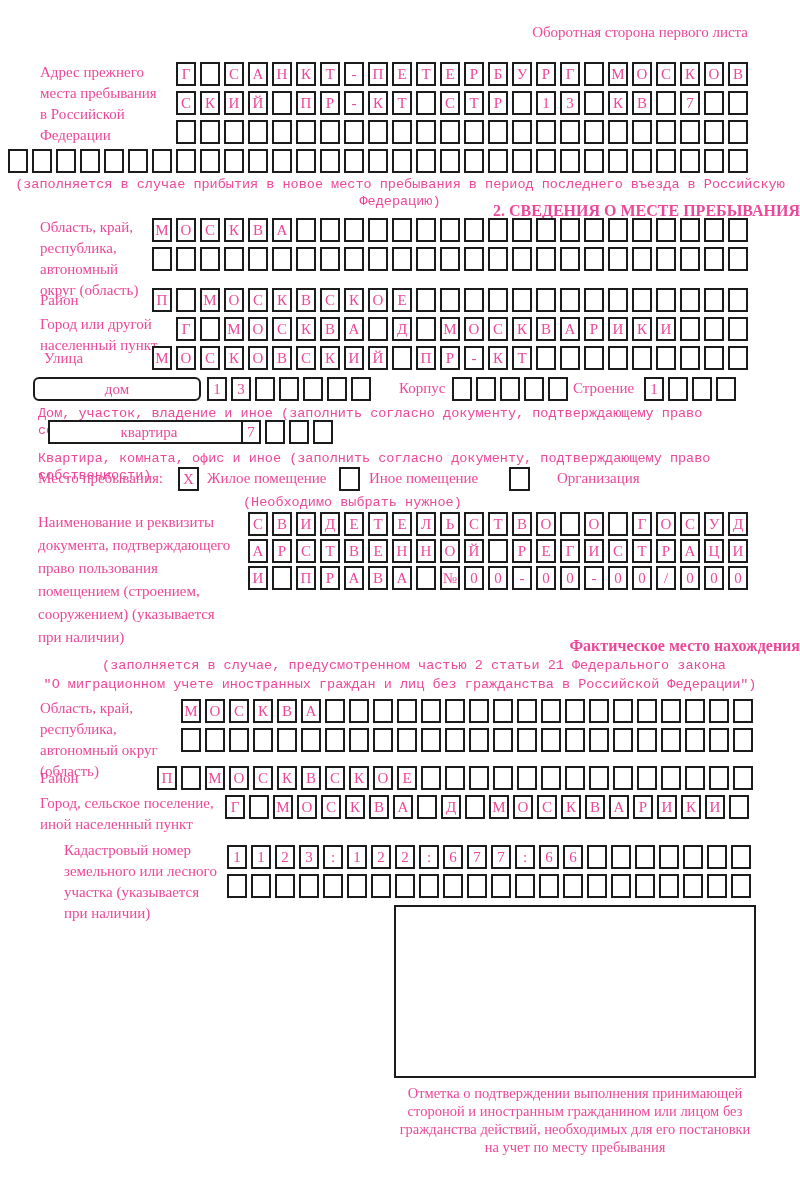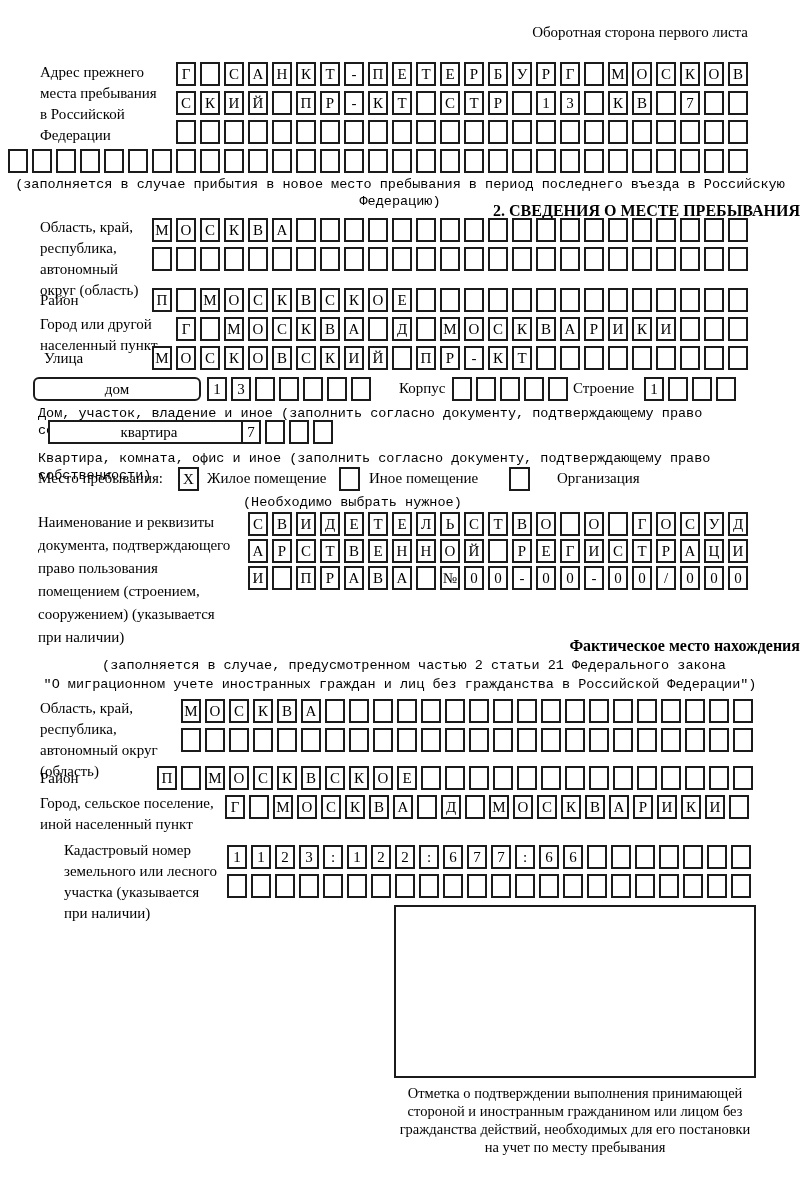--- a/index.html
+++ b/index.html
@@ -1,17 +1,17 @@
 <!DOCTYPE html>
 <html><head>
 <meta charset="utf-8">
 <style>
   html,body{margin:0;padding:0;background:#fff;}
   .page{position:relative;width:800px;height:1180px;background:#ffffff;
-        font-family:"Liberation Serif","DejaVu Serif",serif;color:#000000;overflow:hidden;}
+        font-family:"Liberation Serif","DejaVu Serif",serif;color:#ec4899;overflow:hidden;}
   .lbl{position:absolute;font-size:15px;line-height:21px;white-space:pre-line;}
   .note{position:absolute;font-size:13.5px;line-height:17px;font-family:Liberation Mono, monospace;}
   .ctr{left:0;right:0;text-align:center;}
   .hdr{position:absolute;left:0;right:0;text-align:right;font-weight:bold;font-size:16px;margin-top:6px;}
   .cellrow{position:absolute;display:flex;gap:4px;}
   .cell{width:20px;height:24px;border:2px solid #1b1b1b;box-sizing:border-box;flex:0 0 auto;
         display:flex;align-items:center;justify-content:center;font-size:15px;line-height:1;
         background:#fff;}
   .widebox{position:absolute;height:24px;border:2px solid #1b1b1b;box-sizing:border-box;
         display:flex;align-items:center;justify-content:center;font-size:15px;background:#fff;}

